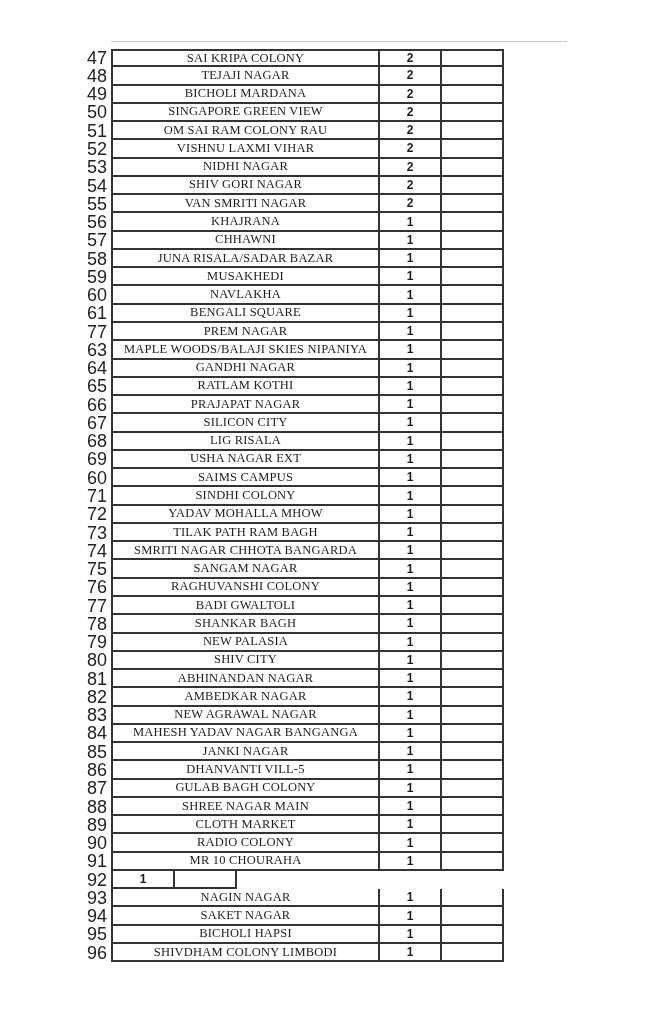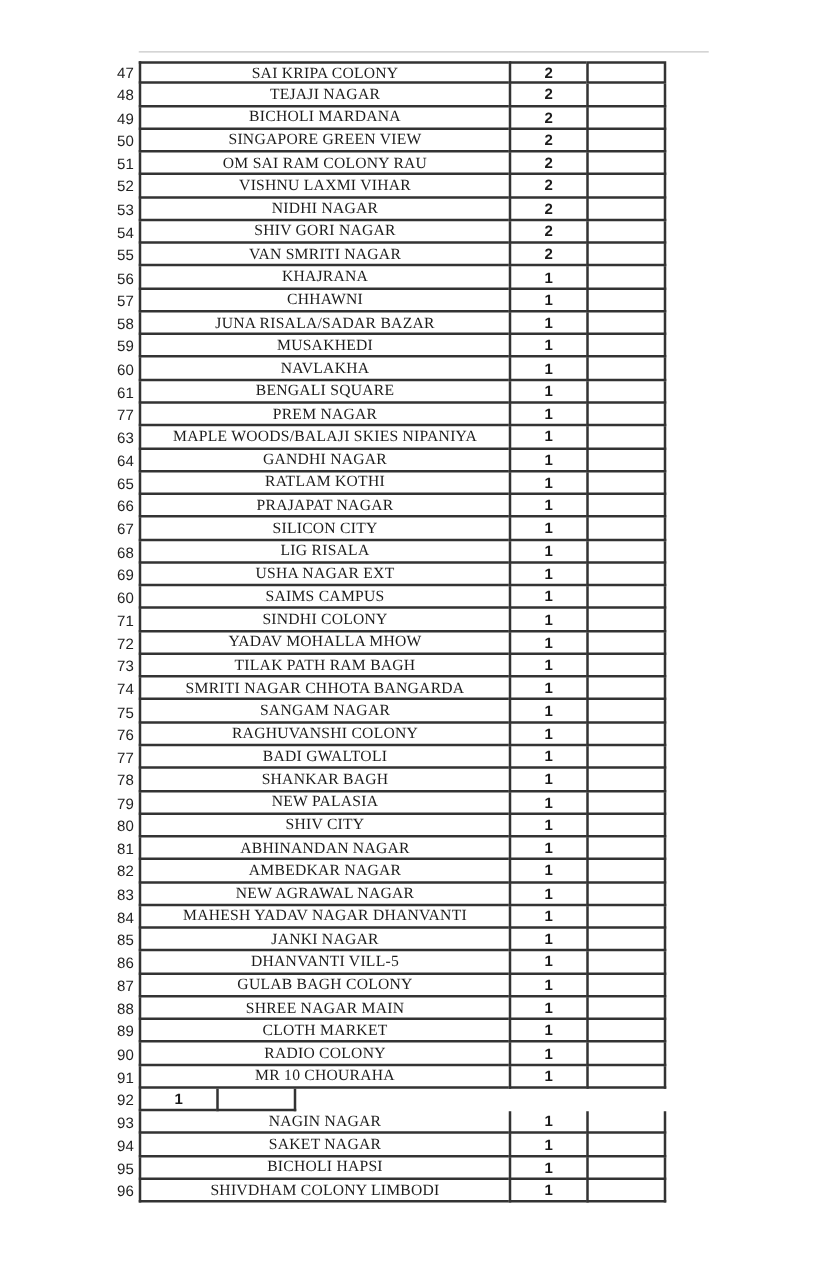--- a/index.html
+++ b/index.html
@@ -39,29 +39,29 @@
     justify-content: center;
     color: var(--text);
     overflow: hidden;
     white-space: nowrap;
   }
   .num {
     width: 26px;
     justify-content: flex-end;
     padding-right: 4px;
     font-family: "Liberation Sans", sans-serif;
-    font-size: 12px;
+    font-size: 18px;
     color: var(--row-number);
   }
   .bordered {
     border-left: 2px solid var(--border);
     border-bottom: 2px solid var(--border);
   }
   .name {
-    width: 296px;
+    width: 267px;
     font-family: "Liberation Serif", serif;
     font-size: 12.5px;
     letter-spacing: 0.2px;
   }
   .count {
     width: 62px;
     font-family: "Liberation Sans", sans-serif;
     font-size: 12px;
     font-weight: 700;
   }
@@ -332,21 +332,21 @@
 
   <div class="row">
     <div class="cell num">83</div>
     <div class="cell name bordered">NEW AGRAWAL NAGAR</div>
     <div class="cell count bordered">1</div>
     <div class="cell empty bordered"></div>
   </div>
 
   <div class="row">
     <div class="cell num">84</div>
-    <div class="cell name bordered">MAHESH YADAV NAGAR DHANVANTI</div>
+    <div class="cell name bordered">MAHESH YADAV NAGAR BANGANGA</div>
     <div class="cell count bordered">1</div>
     <div class="cell empty bordered"></div>
   </div>
 
   <div class="row">
     <div class="cell num">85</div>
     <div class="cell name bordered">JANKI NAGAR</div>
     <div class="cell count bordered">1</div>
     <div class="cell empty bordered"></div>
   </div>

